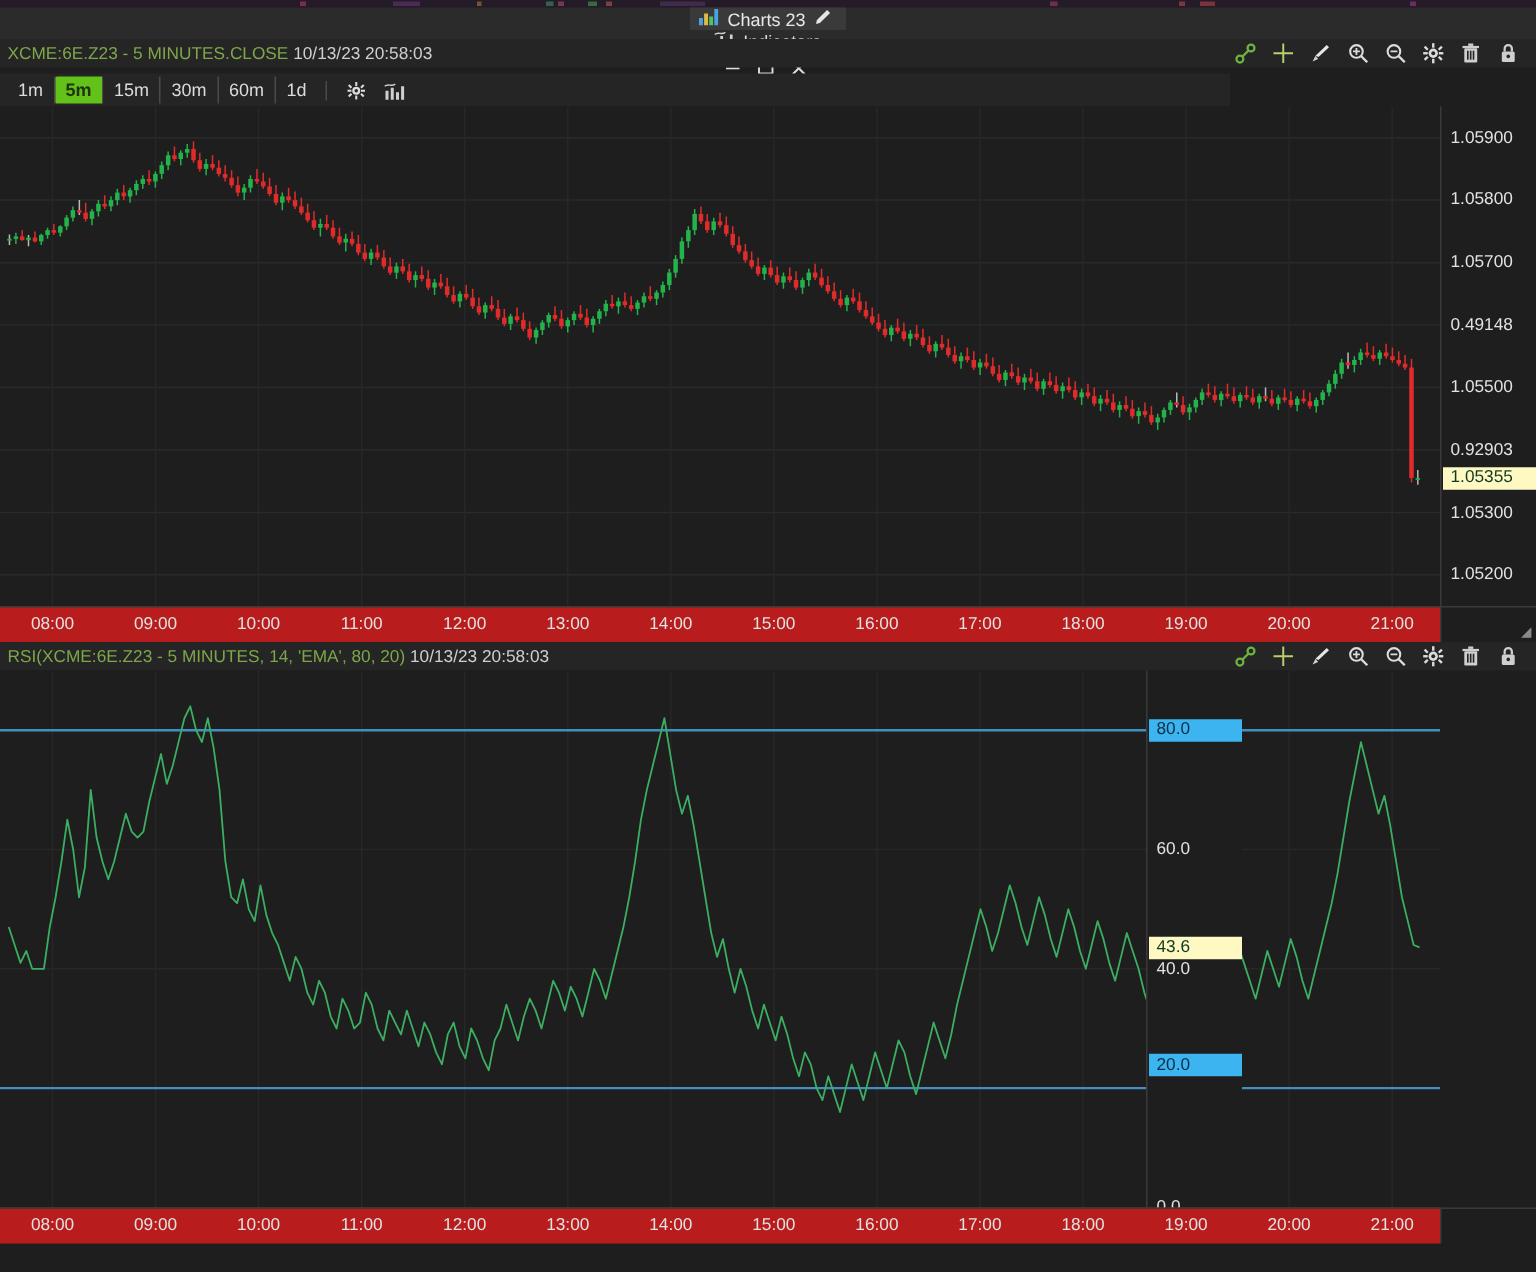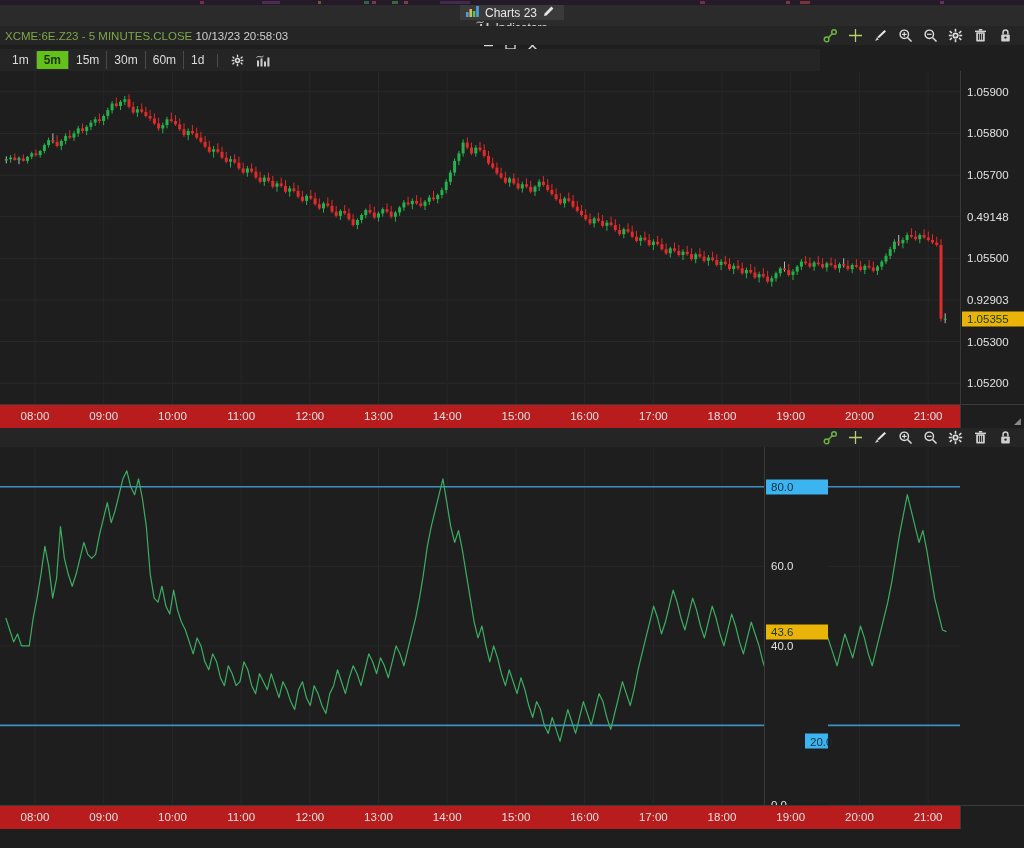--- a/index.html
+++ b/index.html
@@ -82,21 +82,21 @@
   }
   .ytick {
     position: absolute; left: 6px; color: #e2e2e2; font-size: 11.5px;
     transform: translateY(-50%); white-space: nowrap;
   }
   .ytag {
     position: absolute; left: 1px; right: 0; height: 15px; display: flex;
     align-items: center; padding-left: 5px; font-size: 11.5px;
     transform: translateY(-50%); white-space: nowrap;
   }
-  .ytag.green { background: #eab308; color: #123a20; }
+  .ytag.green { background: #fef9c3; color: #123a20; }
   .ytag.blue  { background: #3cb4ef; color: #0d2f42; }
 
   .axis-x {
     position: absolute; left: 0; width: 960px; height: 24px;
     background: #b91c1c; border-top: 1px solid #3a3a3a;
   }
   .xtick {
     position: absolute; top: 5px; color: #e2e2e2; font-size: 11.5px;
     transform: translateX(-50%); white-space: nowrap;
   }
@@ -798,20 +798,24 @@
       <div class="xtick" style="left: 722px;">18:00</div>
       <div class="xtick" style="left: 790.7px;">19:00</div>
       <div class="xtick" style="left: 859.4px;">20:00</div>
       <div class="xtick" style="left: 928.1px;">21:00</div>
     </div>
   <div style="position:absolute;top:404px;left:960px;width:64px;height:24px;background:#1e1e1e;border-top:1px solid #3a3a3a;border-left:1px solid #3a3a3a;">
     <span class="resize-grip" style="top:11px;">◢</span>
   </div>
 
   <div class="panelhdr" style="top:428px;">
+    <div class="legend">
+      <span class="sym">RSI(XCME:6E.Z23 - 5 MINUTES, 14, 'EMA', 80, 20)</span>
+      <span class="ts">10/13/23 20:58:03</span>
+    </div>
     <div class="hdr-spacer"></div>
     <div class="hdr-icons">
       <div class="ic">
         <svg width="15" height="15" viewBox="0 0 15 15">
           <path d="M5 10 L9.5 5.5" stroke="#6db33f" stroke-width="1.6" fill="none"></path>
           <circle cx="3.6" cy="11.4" r="2.3" fill="none" stroke="#6db33f" stroke-width="1.5"></circle>
           <circle cx="11" cy="4" r="2.3" fill="none" stroke="#6db33f" stroke-width="1.5"></circle>
         </svg>
       </div>
       <div class="ic">
@@ -901,21 +905,21 @@
           <line x1="928.1" y1="0" x2="928.1" y2="358" stroke="#272727" stroke-width="1"></line>
           <line x1="0" y1="39.8" x2="960" y2="39.8" stroke="#3f8fc0" stroke-width="1.6"></line>
           <line x1="0" y1="278.4" x2="960" y2="278.4" stroke="#3f8fc0" stroke-width="1.6"></line>
           <path d="M5.85 171.04 L9.76 182.98 L13.66 194.91 L17.56 186.96 L21.46 198.89 L25.37 198.89 L29.27 198.89 L33.17 171.04 L37.07 151.16 L40.98 127.29 L44.88 99.44 L48.78 119.33 L52.68 151.16 L56.59 131.27 L60.49 79.56 L64.39 111.38 L68.29 127.29 L72.20 139.22 L76.10 127.29 L80.00 111.38 L83.90 95.47 L87.80 107.40 L91.71 111.38 L95.61 107.40 L99.51 87.51 L103.41 71.60 L107.32 55.69 L111.22 75.58 L115.12 63.64 L119.02 47.73 L122.93 31.82 L126.83 23.87 L130.73 39.78 L134.63 47.73 L138.54 31.82 L142.44 51.71 L146.34 79.56 L150.24 127.29 L154.15 151.16 L158.05 155.13 L161.95 139.22 L165.85 159.11 L169.76 167.07 L173.66 143.20 L177.56 163.09 L181.46 175.02 L185.37 182.98 L189.27 194.91 L193.17 206.84 L197.07 190.93 L200.98 198.89 L204.88 214.80 L208.78 222.76 L212.68 206.84 L216.59 214.80 L220.49 230.71 L224.39 238.67 L228.29 218.78 L232.20 226.73 L236.10 238.67 L240.00 234.69 L243.90 214.80 L247.80 222.76 L251.71 238.67 L255.61 246.62 L259.51 226.73 L263.41 234.69 L267.32 242.64 L271.22 226.73 L275.12 238.67 L279.02 250.60 L282.93 234.69 L286.83 242.64 L290.73 254.58 L294.63 262.53 L298.54 242.64 L302.44 234.69 L306.34 250.60 L310.24 258.56 L314.15 238.67 L318.05 246.62 L321.95 258.56 L325.85 266.51 L329.76 246.62 L333.66 238.67 L337.56 222.76 L341.46 234.69 L345.37 246.62 L349.27 230.71 L353.17 218.78 L357.07 226.73 L360.98 238.67 L364.88 222.76 L368.78 206.84 L372.68 214.80 L376.59 226.73 L380.49 210.82 L384.39 218.78 L388.29 230.71 L392.20 214.80 L396.10 198.89 L400.00 206.84 L403.90 218.78 L407.80 202.87 L411.71 186.96 L415.61 171.04 L419.51 151.16 L423.41 127.29 L427.32 99.44 L431.22 79.56 L435.12 63.64 L439.02 47.73 L442.93 31.82 L446.83 55.69 L450.73 79.56 L454.63 95.47 L458.54 83.53 L462.44 103.42 L466.34 127.29 L470.24 151.16 L474.15 175.02 L478.05 190.93 L481.95 179.00 L485.85 198.89 L489.76 214.80 L493.66 198.89 L497.56 210.82 L501.46 226.73 L505.37 238.67 L509.27 222.76 L513.17 234.69 L517.07 246.62 L520.98 230.71 L524.88 242.64 L528.78 258.56 L532.68 270.49 L536.59 254.58 L540.49 262.53 L544.39 278.44 L548.29 286.40 L552.20 270.49 L556.10 282.42 L560.00 294.36 L563.90 278.44 L567.80 262.53 L571.71 274.47 L575.61 286.40 L579.51 270.49 L583.41 254.58 L587.32 266.51 L591.22 278.44 L595.12 262.53 L599.02 246.62 L602.93 254.58 L606.83 270.49 L610.73 282.42 L614.63 266.51 L618.54 250.60 L622.44 234.69 L626.34 246.62 L630.24 258.56 L634.15 242.64 L638.05 222.76 L641.95 206.84 L645.85 190.93 L649.76 175.02 L653.66 159.11 L657.56 171.04 L661.46 186.96 L665.37 175.02 L669.27 159.11 L673.17 143.20 L677.07 155.13 L680.98 171.04 L684.88 182.98 L688.78 167.07 L692.68 151.16 L696.59 163.09 L700.49 179.00 L704.39 190.93 L708.29 175.02 L712.20 159.11 L716.10 171.04 L720.00 186.96 L723.90 198.89 L727.80 182.98 L731.71 167.07 L735.61 179.00 L739.51 194.91 L743.41 206.84 L747.32 190.93 L751.22 175.02 L755.12 186.96 L759.02 198.89 L762.93 214.80 L766.83 226.73 L770.73 210.82 L774.63 194.91 L778.54 206.84 L782.44 218.78 L786.34 202.87 L790.24 186.96 L794.15 198.89 L798.05 210.82 L801.95 222.76 L805.85 206.84 L809.76 190.93 L813.66 202.87 L817.56 214.80 L821.46 198.89 L825.37 182.98 L829.27 194.91 L833.17 206.84 L837.07 218.78 L840.98 202.87 L844.88 186.96 L848.78 198.89 L852.68 210.82 L856.59 194.91 L860.49 179.00 L864.39 190.93 L868.29 206.84 L872.20 218.78 L876.10 202.87 L880.00 186.96 L883.90 171.04 L887.80 155.13 L891.71 135.24 L895.61 111.38 L899.51 87.51 L903.41 67.62 L907.32 47.73 L911.22 63.64 L915.12 79.56 L919.02 95.47 L922.93 83.53 L926.83 103.42 L930.73 127.29 L934.63 151.16 L938.54 167.07 L942.44 182.98 L946.34 184.57" fill="none" stroke="#3cae62" stroke-width="1.2" stroke-linejoin="round"></path>
         </svg>
     </div>
     <div class="axis-y" id="rsi-axis" style="height:358px;">
         <div class="ytag blue" style="top: 39.8px;">80.0</div>
         <div class="ytick" style="top: 119.3px;">60.0</div>
         <div class="ytick" style="top: 198.9px;">40.0</div>
-        <div class="ytag blue" style="top: 294px; margin-left: 39px;">20.0</div>
+        <div class="ytag blue" style="top: 263px;">20.0</div>
         <div class="ytick" style="top: 358px;">0.0</div>
         <div class="ytag green" style="top: 184.6px;">43.6</div>
       </div>
   </div>
 
   <div class="axis-x" id="rsi-xaxis" style="top:805px;">
       <div class="xtick" style="left: 35px;">08:00</div>
       <div class="xtick" style="left: 103.7px;">09:00</div>
       <div class="xtick" style="left: 172.4px;">10:00</div>
       <div class="xtick" style="left: 241.1px;">11:00</div>

